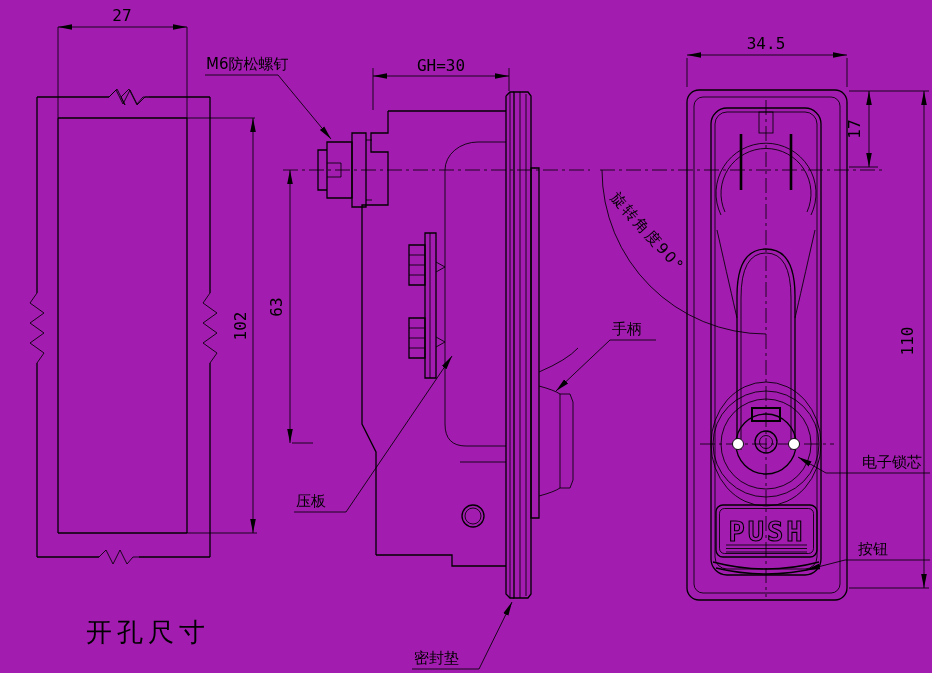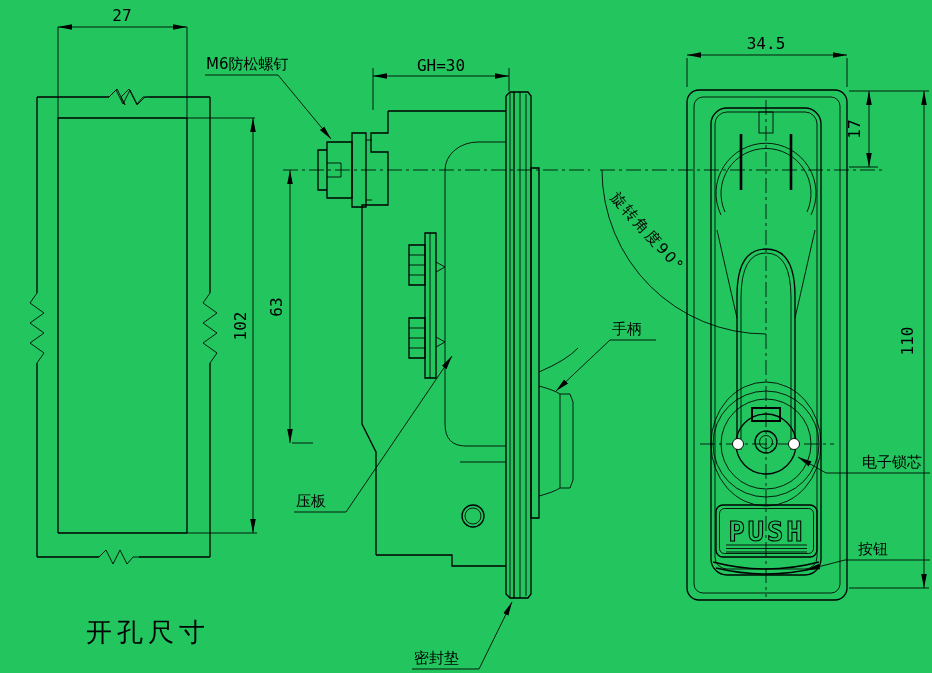--- a/index.html
+++ b/index.html
@@ -1,16 +1,16 @@
 <!DOCTYPE html>
 <html><head>
 <meta charset="utf-8">
 <style>
   html,body{margin:0;padding:0;background:#ffffff;}
-  .page{width:932px;height:673px;background:#22c55e;position:relative;overflow:hidden;}
+  .page{width:932px;height:673px;background:#a21caf;position:relative;overflow:hidden;}
   svg{display:block;font-family:"DejaVu Sans Mono","Liberation Mono",monospace;}
   text{fill:#000;}
   .cjk{font-family:"DejaVu Sans","Liberation Sans",sans-serif;}
   .dim{font-size:16px;}
   .lbl{font-size:15px;}
   .title{font-size:26px;letter-spacing:5px;}
   .push{font-size:27px;font-weight:bold;letter-spacing:3px;fill:none;stroke:#000;stroke-width:1.1px;}
   .ln{stroke:#000;stroke-width:1.3;fill:none;}
   .thin{stroke:#000;stroke-width:0.85;fill:none;}
   .bold{stroke:#000;stroke-width:2.6;fill:none;}

